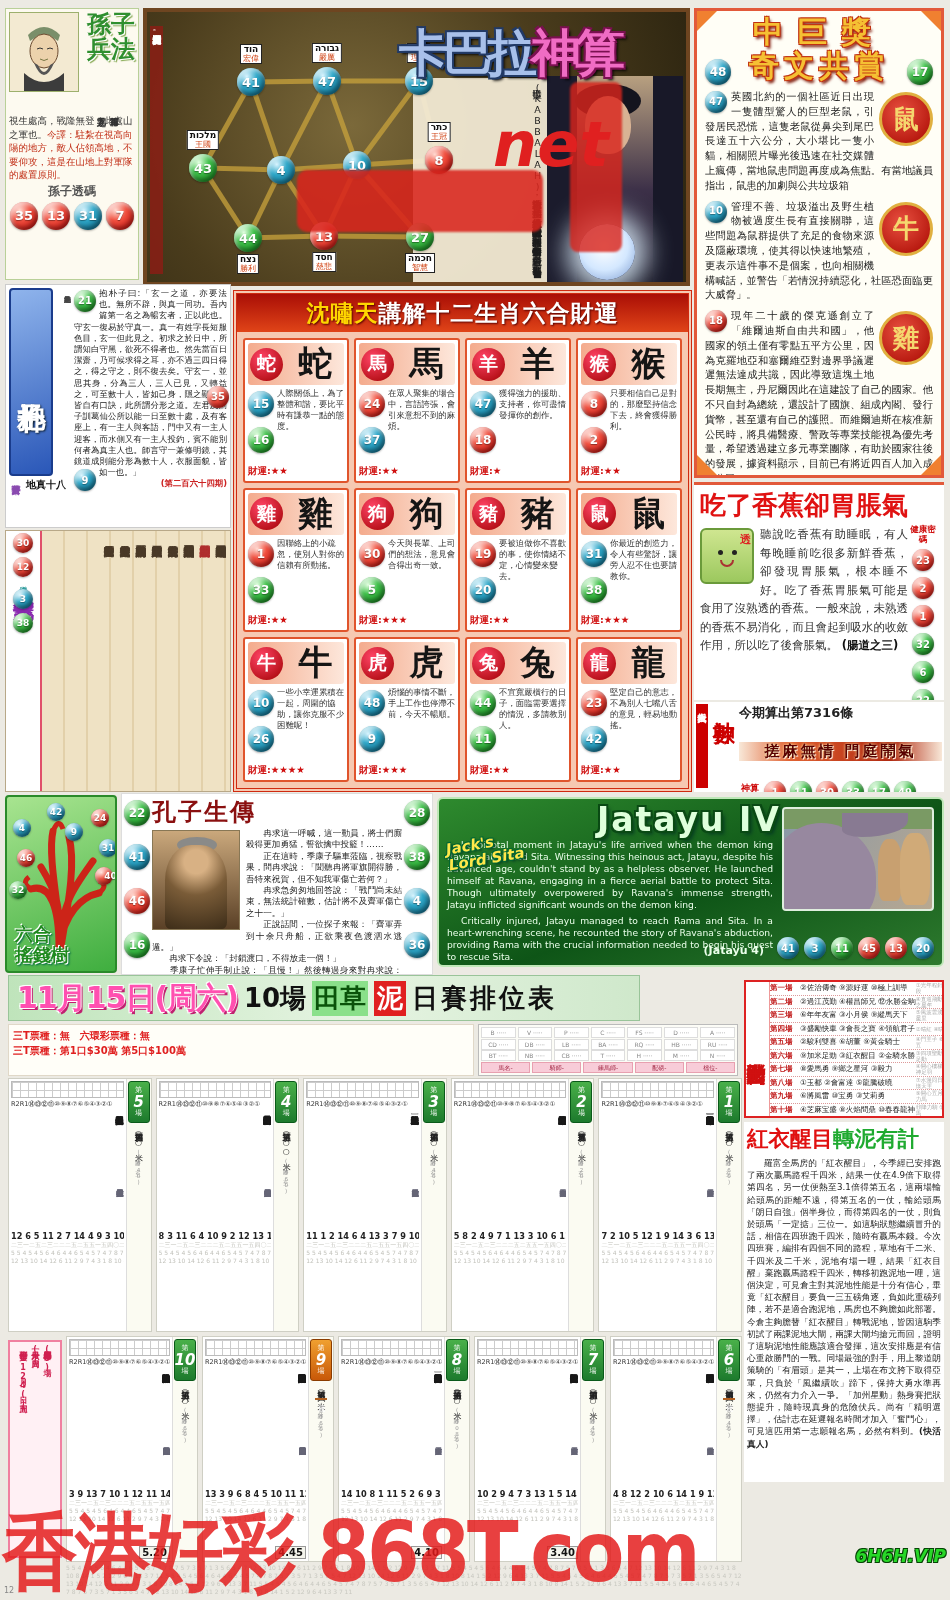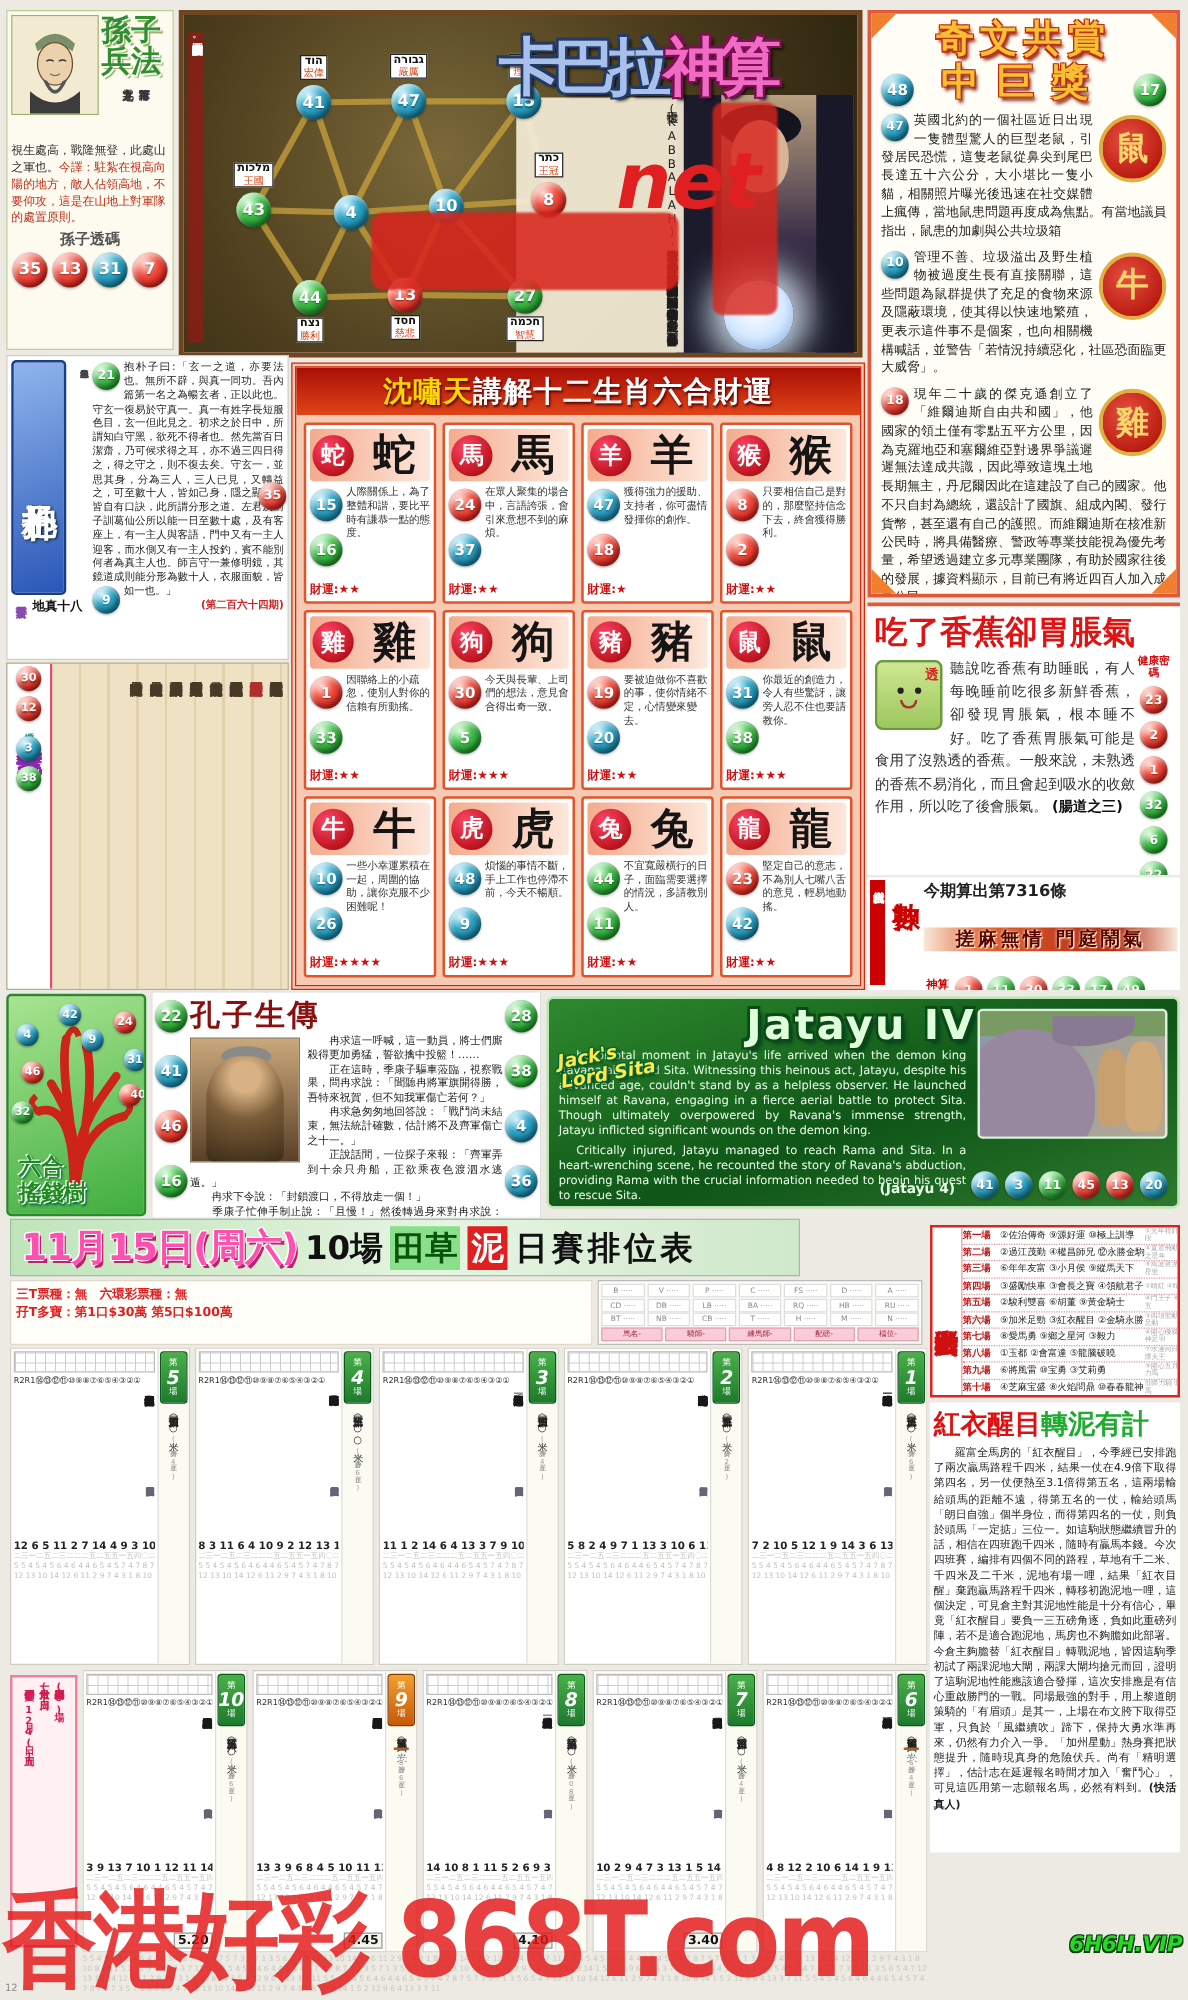--- a/index.html
+++ b/index.html
@@ -20,21 +20,21 @@
   .b28{width:28px;height:28px;font-size:13px}
   .b26{width:26px;height:26px;font-size:12px}
   .b22{width:22px;height:22px;font-size:10px}
   .b20{width:20px;height:20px;font-size:9px}
   .b18{width:18px;height:18px;font-size:9px}
 
   
   #sec-sunzi{left:5px;top:8px;width:134px;height:272px;background:#fdfaf0;border:1px solid #b9d098;padding:3px}
   .sz-top{display:flex;gap:2px}
   .sz-portrait{width:70px;height:80px;background:#f3ead2;border:1px solid #9db06d;flex:none}
-  .sz-titlebox{flex:1;text-align:left}
+  .sz-titlebox{flex:1;text-align:right}
   .sz-title{font-size:24px;line-height:25px;font-weight:900;color:#2f8f2f;
             text-shadow:1px 1px 0 #fff,2px 2px 1px #88aa55}
   .sz-sub{display:flex;justify-content:center;gap:3px;margin-top:2px}
   .sz-sub .vt{font-size:9px;font-weight:bold;color:#333;height:46px;line-height:10px}
   .sz-body{font-size:9.5px;line-height:13.5px;color:#333;margin-top:4px}
   .sz-body .red{color:#c23018}
   .sz-code{text-align:center;font-size:12px;color:#555;font-weight:bold;margin-top:1px}
   .sz-balls{display:flex;gap:4px;justify-content:center;margin-top:2px}
 
   
@@ -407,22 +407,22 @@
   <div class="censor1"></div>
   <div class="censor2"></div>
   <div class="censor-net">net</div>
 </div>
 
 <div class="sec" id="sec-jackpot">
   <div class="jp-corner jp-tl"></div>
     <div class="jp-corner jp-tr"></div>
   <div class="jp-corner jp-bl"></div>
     <div class="jp-corner jp-br"></div>
+  <div class="jp-title jp-title2">中巨獎</div>
   <div class="jp-title">奇文共賞</div>
-  <div class="jp-title jp-title2">中巨獎</div>
   <div class="jp-ballL"><span class="ball blue b26">48</span></div>
   <div class="jp-ballR"><span class="ball green b26">17</span></div>
   <div class="jp-body">
     <div class="jp-para"><span class="jp-ball-inline"><span class="ball blue b22">47</span></span><span class="jp-stamp">鼠</span><span>英國北約的一個社區近日出現一隻體型驚人的巨型老鼠，引發居民恐慌，這隻老鼠從鼻尖到尾巴長達五十六公分，大小堪比一隻小貓，相關照片曝光後迅速在社交媒體上瘋傳，當地鼠患問題再度成為焦點。有當地議員指出，鼠患的加劇與公共垃圾箱</span></div>
     <div class="jp-para"><span class="jp-ball-inline"><span class="ball blue b22">10</span></span><span class="jp-stamp">牛</span><span>管理不善、垃圾溢出及野生植物被過度生長有直接關聯，這些問題為鼠群提供了充足的食物來源及隱蔽環境，使其得以快速地繁殖，更表示這件事不是個案，也向相關機構喊話，並警告「若情況持續惡化，社區恐面臨更大威脅」。</span></div>
     <div class="jp-para"><span class="jp-ball-inline"><span class="ball red b22">18</span></span><span class="jp-stamp">雞</span><span>現年二十歲的傑克遜創立了「維爾迪斯自由共和國」，他國家的領土僅有零點五平方公里，因為克羅地亞和塞爾維亞對邊界爭議遲遲無法達成共識，因此導致這塊土地長期無主，丹尼爾因此在這建設了自己的國家。他不只自封為總統，還設計了國旗、組成內閣、發行貨幣，甚至還有自己的護照。而維爾迪斯在核准新公民時，將具備醫療、警政等專業技能視為優先考量，希望透過建立多元專業團隊，有助於國家往後的發展，據資料顯示，目前已有將近四百人加入成為公民。</span></div>
   </div>
 </div>
 
 <div class="sec" id="sec-baopuzi">
@@ -770,21 +770,21 @@
   <span class="rh-date">11月15日(周六)</span>
   <span class="rh-count">10場</span>
   <span class="rh-grass">田草</span>
   <span class="rh-mud">泥</span>
   <span class="rh-rest">日賽排位表</span>
 </div>
 
 <div class="sec" id="sec-rinfo">
   <div class="ri-left">
     <div>三T票種：無　六環彩票種：無</div>
-    <div>孖T多寶：第1口$30萬 第5口$100萬</div>
+    <div>三T票種：第1口$30萬 第5口$100萬</div>
   </div>
 </div>
 
 <div class="sec" id="sec-legend">
     <div class="lg-row">
       <div class="lg-cell">B ·····</div>
       <div class="lg-cell">V ·····</div>
       <div class="lg-cell">P ·····</div>
       <div class="lg-cell">C ·····</div>
       <div class="lg-cell">FS ·····</div>

